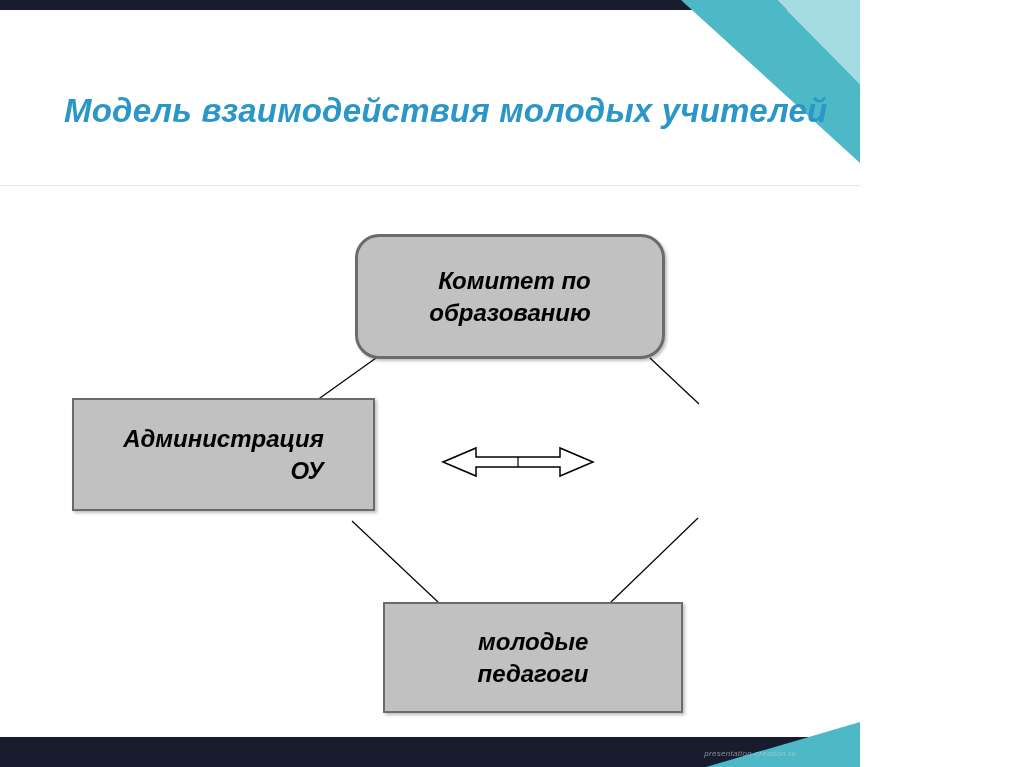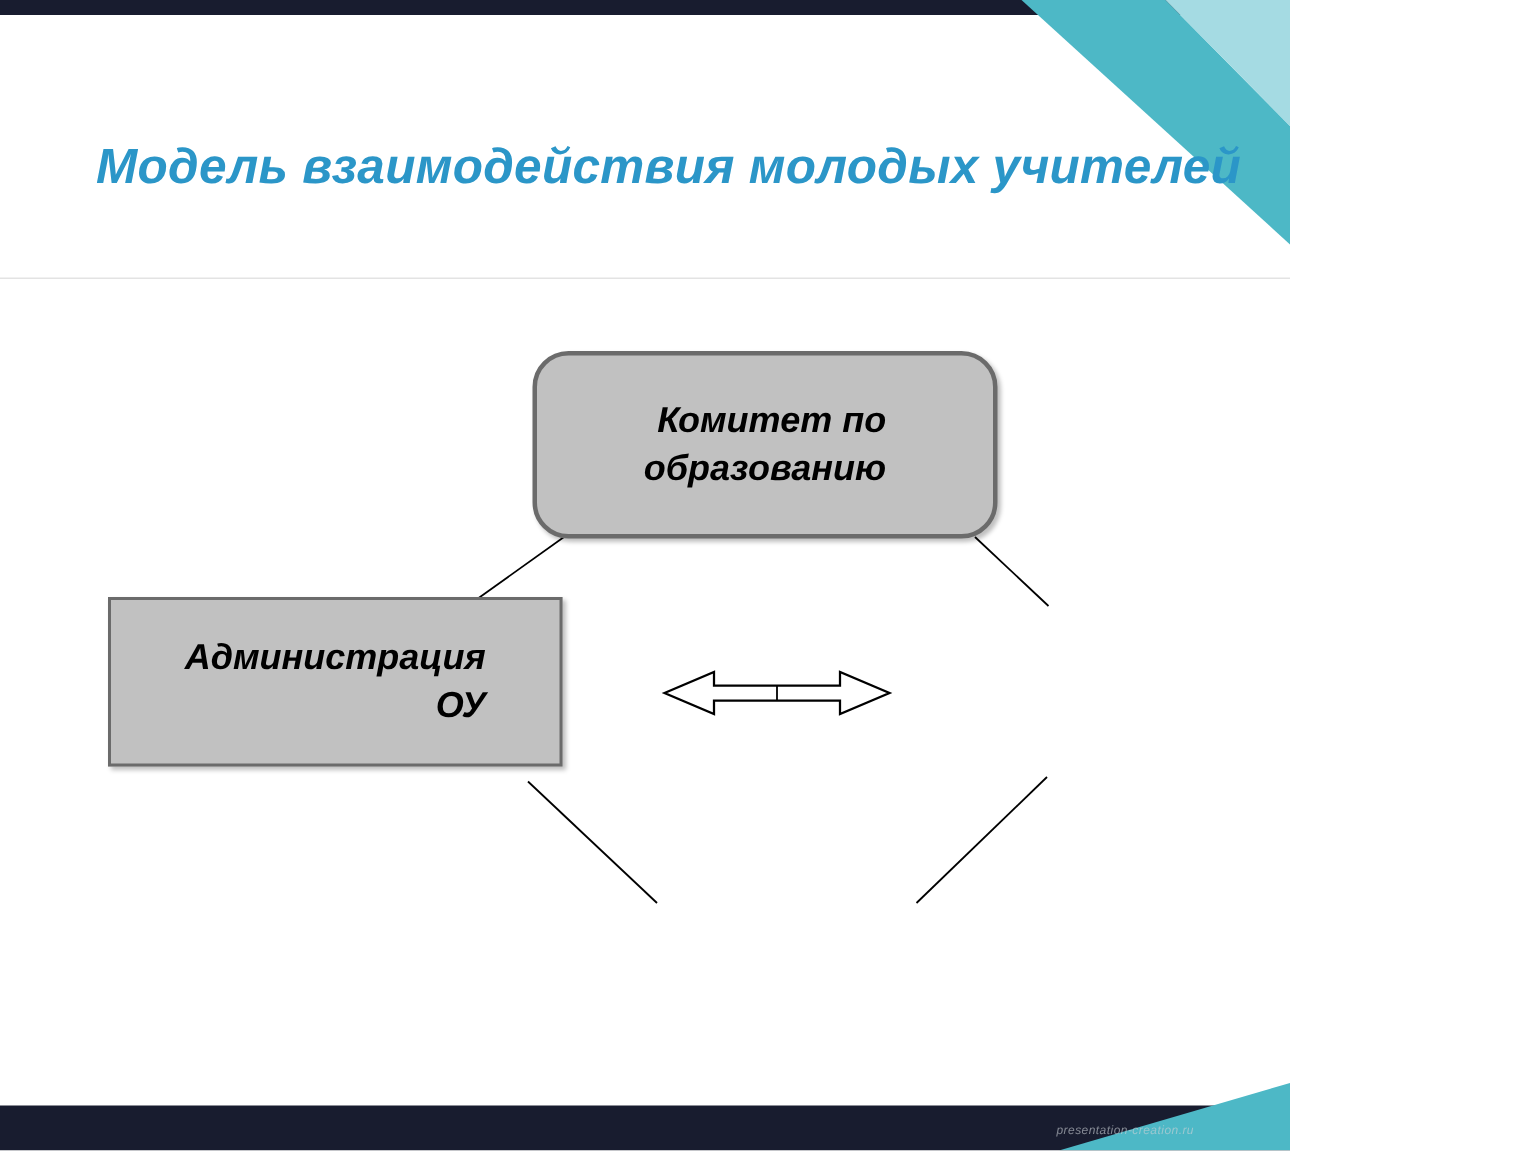--- a/index.html
+++ b/index.html
@@ -84,20 +84,24 @@
       <span class="node-label">Комитет по
 образованию</span>
     </div>
 
     <div class="node node-administration">
       <span class="node-label">Администрация
 ОУ</span>
     </div>
 
 
+    <div class="node node-teachers">
+      <span class="node-label">молодые
+педагоги</span>
+    </div>
 
   </div>
 
   <div class="bottom-bar"></div>
 
   <svg class="bottom-svg" viewBox="0 0 1024 47" aria-hidden="true">
     <polygon class="band" points="870,47 1024,47 1024,2"></polygon>
   </svg>
 
   <div class="watermark">presentation-creation.ru</div>

